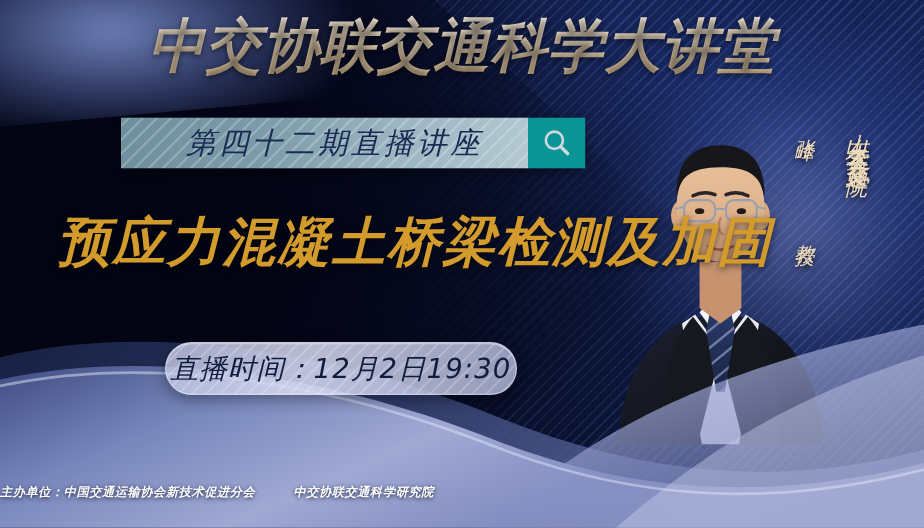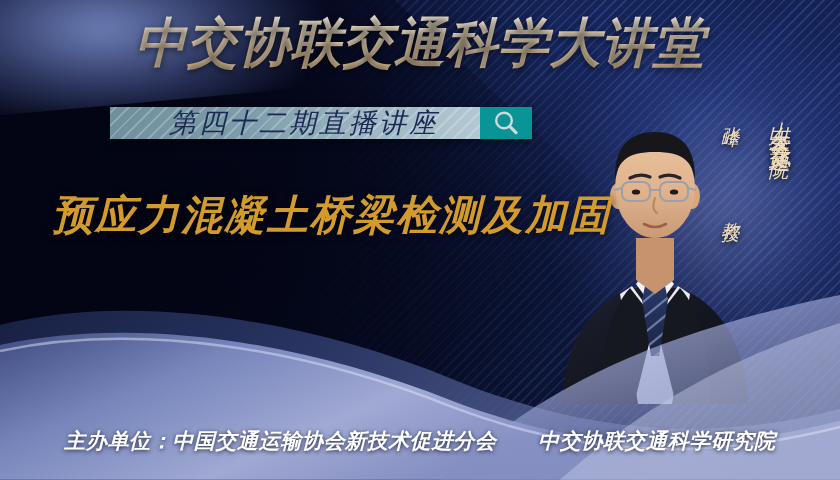--- a/index.html
+++ b/index.html
@@ -76,21 +76,21 @@
     -webkit-background-clip:text; background-clip:text;
     -webkit-text-fill-color:transparent;
     text-shadow:0 2px 6px rgba(0,0,0,.55);
     transform:scaleX(.96);
     white-space:nowrap;
   }
 
   
   .subbar{
     position:absolute; left:110px; top:107px;
-    width:422px; height:32px;
+    width:422px; height:46px;
     display:flex; align-items:stretch;
     box-shadow:0 3px 10px rgba(0,0,0,.45);
   }
   .subbar-text{
     flex:1 1 auto;
     position:relative;
     background:linear-gradient(100deg,#6e8f9c 0%, #7e9daa 38%, #9cb6c2 68%, #b3c8d2 100%);
     display:flex; align-items:center; justify-content:center;
     overflow:hidden;
   }
@@ -111,21 +111,21 @@
   .subbar-search{
     flex:0 0 52px;
     background:#0b9496;
     display:flex; align-items:center; justify-content:center;
   }
   .subbar-search svg{ display:block; }
 
   
   .topic{
     position:absolute; left:52px; top:188px;
-    font-size:41px; font-weight:700; letter-spacing:2px;
+    font-size:48px; font-weight:700; letter-spacing:2px;
     color:#d39a2c;
     font-family:"DejaVu Sans","Liberation Sans",sans-serif;
     text-shadow:0 2px 7px rgba(0,0,0,.6);
     white-space:nowrap;
   }
 
   
   .timepill{
     position:absolute; left:150px; top:311px;
     width:320px; height:48px;
@@ -158,22 +158,22 @@
     color:#efdcbb;
     text-shadow:0 2px 6px rgba(0,0,0,.65);
   }
   .v-org{ left:766px; top:106px; font-size:20px; letter-spacing:4.2px; }
   .v-name{ left:718px; top:112px; font-size:18px; letter-spacing:3px; }
   .v-rank{ left:718px; top:208px; font-size:18px; letter-spacing:3px; }
 
   
   .footer{
     position:absolute; left:0; right:0; bottom:25px;
-    text-align:center;
-    font-size:21px; font-weight:700; letter-spacing:.6px;
+    text-align:left;
+    font-size:11px; font-weight:700; letter-spacing:.6px;
     color:#ffffff;
     font-family:"DejaVu Sans","Liberation Sans",sans-serif;
     text-shadow:0 1px 4px rgba(10,14,40,.85);
     white-space:nowrap;
   }
   .footer .gap{ display:inline-block; width:26px; }
 </style>
 </head>
 <body>
 
@@ -310,20 +310,23 @@
     <div class="subbar-search">
       <svg width="30" height="30" viewBox="0 0 30 30">
         <circle cx="13" cy="12.5" r="7.8" fill="none" stroke="#cfd9dd" stroke-width="2.4"></circle>
         <line x1="18.7" y1="18.3" x2="25" y2="24.6" stroke="#cfd9dd" stroke-width="3.2" stroke-linecap="round"></line>
       </svg>
     </div>
   </div>
 
   <h2 class="topic">预应力混凝土桥梁检测及加固</h2>
 
+  <div class="timepill">
+    <span class="timepill-label">直播时间：12月2日19:30</span>
+  </div>
 
   <div class="vtext v-org">山东大学齐鲁交通学院</div>
   <div class="vtext v-name">张峰</div>
   <div class="vtext v-rank">教授</div>
 
   <div class="footer">
     <span>主办单位：中国交通运输协会新技术促进分会</span>
     <span class="gap"></span>
     <span>中交协联交通科学研究院</span>
   </div>

